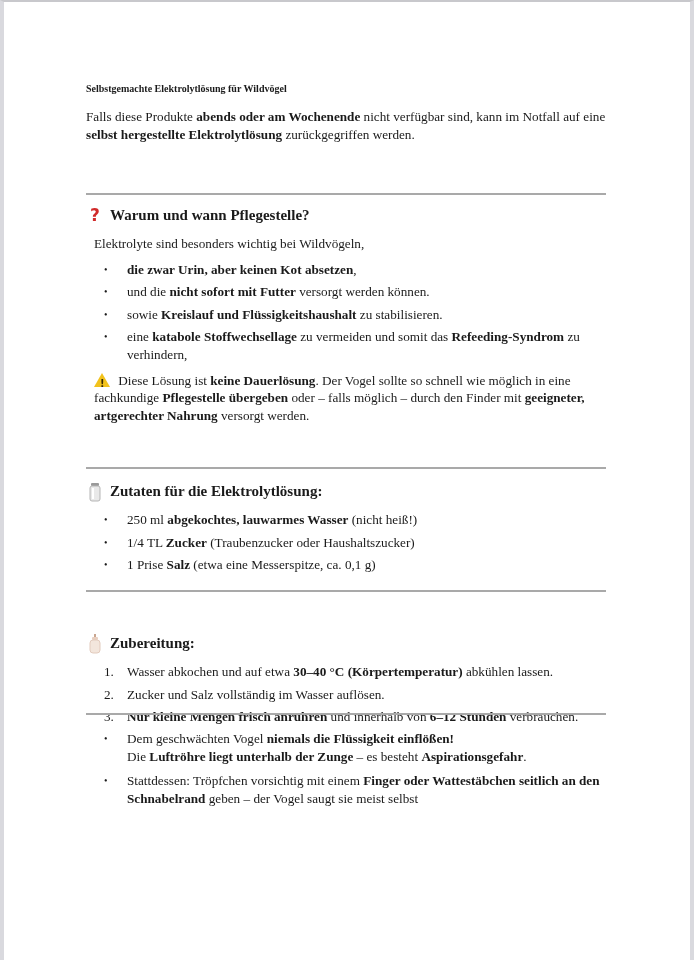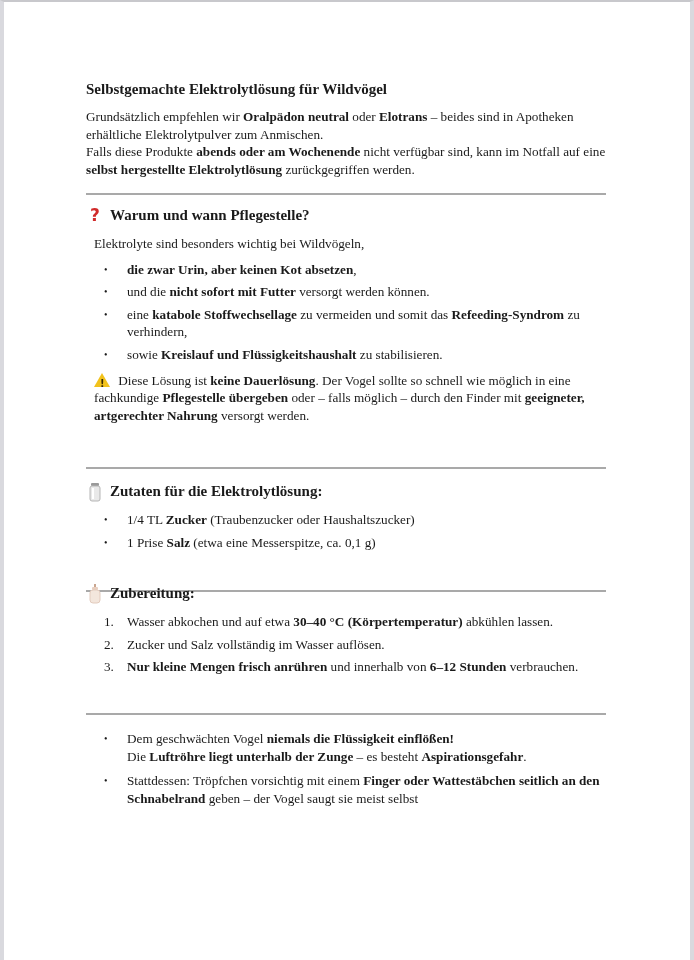--- a/index.html
+++ b/index.html
@@ -16,21 +16,21 @@
     border-left: 4px solid #d9d9de;
     border-right: 4px solid #d9d9de;
     border-top: 2px solid #c8c8cc;
     pointer-events: none;
   }
   .page {
     position: absolute; left: 86px; top: 80px; width: 520px;
     font-size: 13.2px; line-height: 17.6px;
   }
   .doc-title {
-    font-weight: bold; font-size: 15px; margin: 0 0 10px 0; line-height: 18px;
+    font-weight: bold; font-size: 10px; margin: 0 0 10px 0; line-height: 18px;
   }
   p { margin: 8px; }
   .intro p { margin: 0; }
   .divider {
     position: absolute; left: 86px; width: 520px; height: 0;
     border-top: 2px solid #a9a9a9;
   }
   .section { position: absolute; left: 86px; width: 520px; font-size: 13.2px; line-height: 17.6px; }
   .sec-head {
     display: flex; align-items: center; font-weight: bold; font-size: 15px; height: 20px;
@@ -62,68 +62,68 @@
   b { font-weight: bold; }
 </style>
 </head>
 <body>
 
 <div class="frame"></div>
 
 <div class="page">
   <h1 class="doc-title">Selbstgemachte Elektrolytlösung für Wildvögel</h1>
   <div class="intro">
-    <p>Grundsätzlich empfehlen wir <b>Oralpädon neutral</b> oder <b>Elotrans</b> – beides sind in Apotheken erhältliche Elektrolytpulver zum Anmischen.</p>
     <p>Falls diese Produkte <b>abends oder am Wochenende</b> nicht verfügbar sind, kann im Notfall auf eine <b>selbst hergestellte Elektrolytlösung</b> zurückgegriffen werden.</p>
   </div>
 </div>
 
 <div class="divider" style="top:193px"></div>
 
 <div class="section" style="top:206px">
   <div class="sec-head">
     <span class="sec-icon">
       <span class="qmark">?</span>
     </span>
     <span>Warum und wann Pflegestelle?</span>
   </div>
   <p>Elektrolyte sind besonders wichtig bei Wildvögeln,</p>
   <ul class="bul" style="margin-top:4px">
     <li><b>die zwar Urin, aber keinen Kot absetzen</b>,</li>
     <li>und die <b>nicht sofort mit Futter</b> versorgt werden können.</li>
   </ul>
   <ul class="bul" style="margin-top:5px">
+    <li>sowie <b>Kreislauf und Flüssigkeitshaushalt</b> zu stabilisieren.</li>
     <li>eine <b>katabole Stoffwechsellage</b> zu vermeiden und somit das <b>Refeeding-Syndrom</b> zu verhindern,</li>
-    <li>sowie <b>Kreislauf und Flüssigkeitshaushalt</b> zu stabilisieren.</li>
   </ul>
   <p class="warn-line"><span class="warn-icon"></span><span> Diese Lösung ist <b>keine Dauerlösung</b>. Der Vogel sollte so schnell wie möglich in eine fachkundige <b>Pflegestelle übergeben</b> oder – falls möglich – durch den Finder mit <b>geeigneter, artgerechter Nahrung</b> versorgt werden.</span></p>
 </div>
 
 <div class="divider" style="top:467px"></div>
 
 <div class="section" style="top:482px">
   <div class="sec-head">
     <span class="sec-icon">
       <svg width="12" height="20" viewBox="0 0 12 20">
         <rect x="2" y="1" width="8" height="3" rx="1" fill="#9a9a9a"></rect>
         <rect x="1" y="4" width="10" height="15" rx="2" fill="#e9e9e9" stroke="#b5b5b5" stroke-width="1"></rect>
         <rect x="3" y="6" width="2" height="11" fill="#ffffff"></rect>
       </svg>
     </span>
     <span>Zutaten für die Elektrolytlösung:</span>
   </div>
   <ul class="bul">
+    <li>250 ml <b>abgekochtes, lauwarmes Wasser</b> (nicht heiß!)</li>
     <li>1/4 TL <b>Zucker</b> (Traubenzucker oder Haushaltszucker)</li>
     <li>1 Prise <b>Salz</b> (etwa eine Messerspitze, ca. 0,1 g)</li>
   </ul>
 </div>
 
 <div class="divider" style="top:590px"></div>
 
-<div class="section" style="top:584px">
+<div class="section" style="top:634px">
   <div class="sec-head">
     <span class="sec-icon">
       <svg width="12" height="20" viewBox="0 0 12 20">
         <rect x="5" y="0" width="2" height="3" fill="#c9a58f"></rect>
         <rect x="3" y="3" width="6" height="3" rx="1" fill="#e8cfc0"></rect>
         <rect x="1" y="6" width="10" height="13" rx="3" fill="#f3e6dc" stroke="#e2cbbd" stroke-width="1"></rect>
       </svg>
     </span>
     <span>Zubereitung:</span>
   </div>

